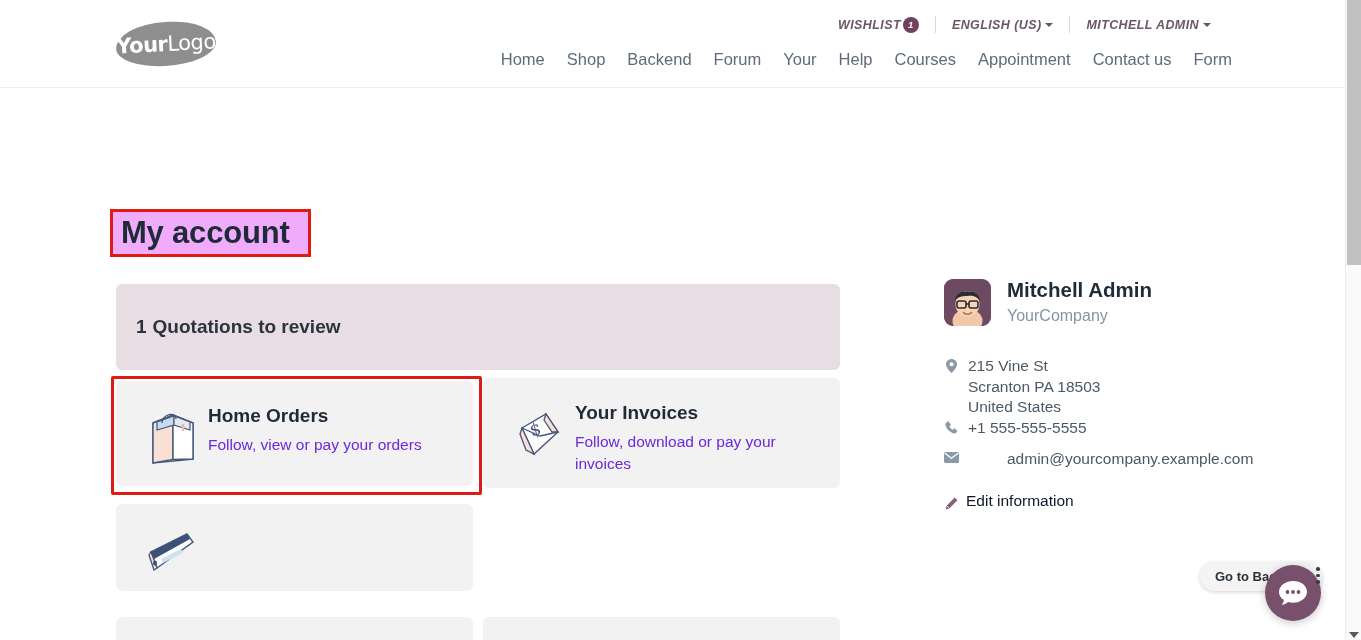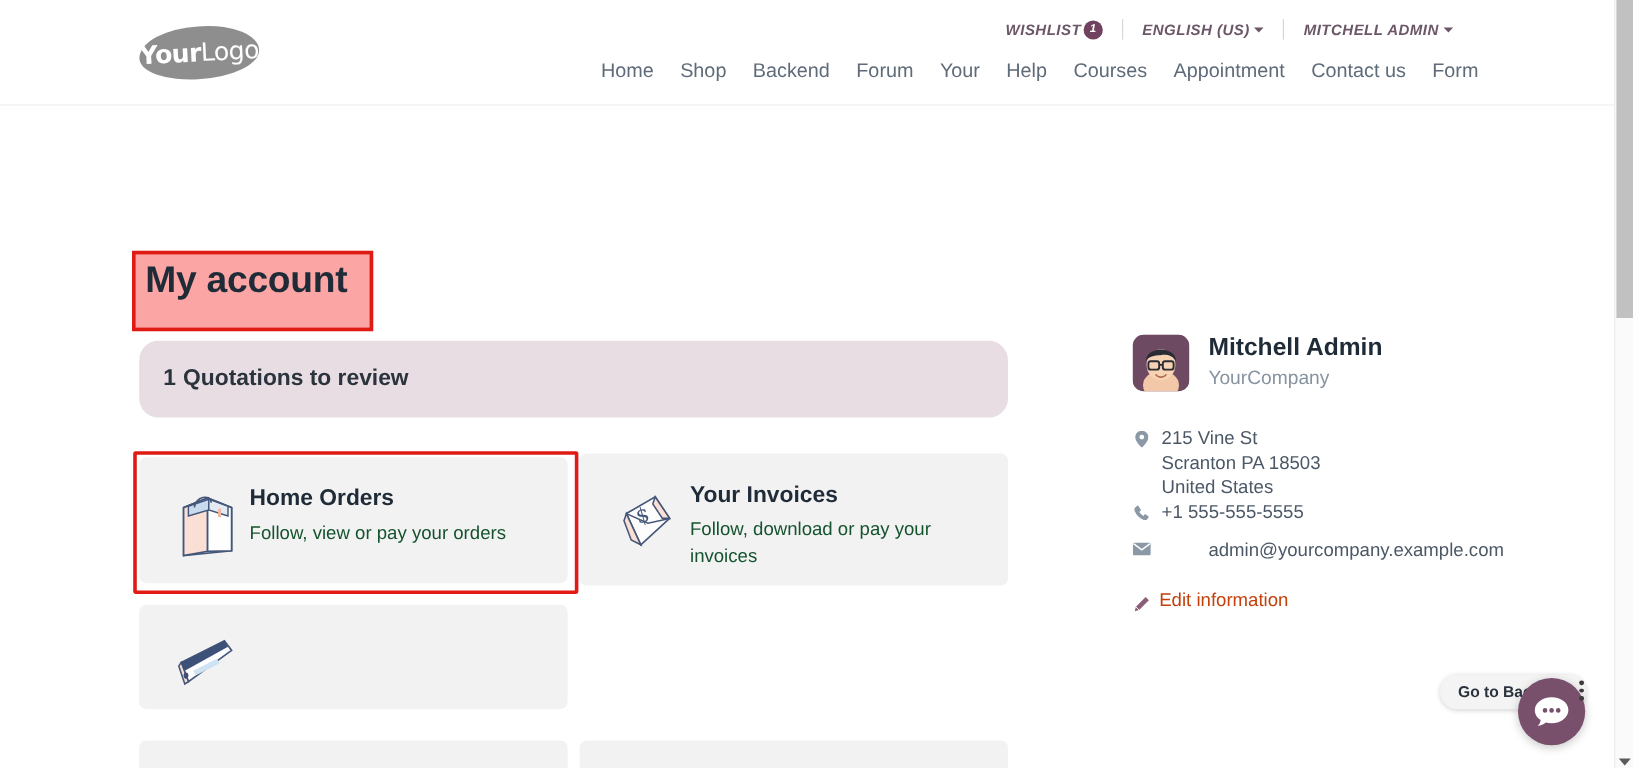--- a/index.html
+++ b/index.html
@@ -55,45 +55,45 @@
     display:flex; align-items:center; gap:0px;
     font-size:16.5px; color:#5f6b78;
   }
   #mainnav a { padding:0 11px; text-decoration:none; color:#5f6b78; white-space:nowrap; }
 
   
   #content { position:relative; padding-top:0; }
 
   #title-box {
     position:absolute; left:110px; top:121px;
-    border:3px solid #e01b14; background:#fca5a5;
-    padding:2px 18px 20px 8px;
+    border:3px solid #e01b14; background:#f0abfc;
+    padding:2px 18px 1px 8px;
   }
   #page-title { font-size:31px; font-weight:700; color:#1f2b37; line-height:1.25; letter-spacing:-.2px;}
 
   #quote-banner {
     position:absolute; left:116px; top:196px;
-    width:724px; height:64px;
-    background:#e7dde2; border-radius:16px;
+    width:724px; height:86px;
+    background:#e7dde2; border-radius:6px;
     display:flex; align-items:center;
     padding-left:20px;
   }
   #quote-banner .qb-text { font-size:19px; font-weight:700; color:#2b333d; }
   #quote-banner .qb-num { margin-right:6px; }
 
   
   .card {
     position:absolute; background:#f2f2f3; border-radius:6px;
     display:flex; align-items:flex-start; padding:22px 20px;
     cursor:pointer;
   }
   .card-ico { width:72px; flex:0 0 72px; display:flex; align-items:flex-start; justify-content:center; padding-top:2px;}
   .card-body { padding-top:2px; }
   .card-title { font-size:19px; font-weight:700; color:#1f2b37; line-height:1.15; margin-bottom:7px; }
-  .card-sub { font-size:15.5px; color:#14532d; line-height:1.42; }
+  .card-sub { font-size:15.5px; color:#6d28d9; line-height:1.42; }
 
   #card-sales   { left:116px; top:293px; width:357px; height:105px; }
   #card-invoice { left:483px; top:290px; width:357px; height:110px; }
   #card-payment { left:116px; top:416px; width:357px; height:87px; }
   #card-projects{ left:116px; top:529px; width:357px; height:110px; }
   #card-tasks   { left:483px; top:529px; width:357px; height:110px; }
 
   #sales-highlight {
     position:absolute; left:111px; top:288px;
     width:371px; height:119px;
@@ -111,21 +111,21 @@
   #user-name { font-size:20.5px; font-weight:700; color:#1f2b37; line-height:1.2; }
   #user-company { font-size:16px; color:#8793a0; line-height:1.35; margin-top:2px; }
 
   #addr { margin-top:30px; font-size:15.5px; color:#4c5866; line-height:1.33; }
   .addr-row { display:flex; gap:9px; align-items:flex-start; }
   .addr-ico { flex:0 0 15px; display:flex; justify-content:center; padding-top:3px; color:#8b98a5; }
   .addr-lines div { line-height:1.33; }
   #phone-row { }
   #mail-row { margin-top:10px;gap:48px; }
   #edit-row { margin-top:22px; display:flex; gap:7px; align-items:center; cursor:pointer; }
-  #edit-link { font-size:15.5px; color:#c2410c; }
+  #edit-link { font-size:15.5px; color:#0f172a; }
 
   
   #go-backend {
     position:absolute; left:1200px; top:562px;
     height:29px; padding:0 15px;
     background:#f4f4f4; border-radius:15px;
     display:flex; align-items:center;
     font-size:13px; font-weight:700; color:#2b333d;
     box-shadow:0 1px 4px rgba(0,0,0,.18);
     white-space:nowrap; overflow:hidden;

